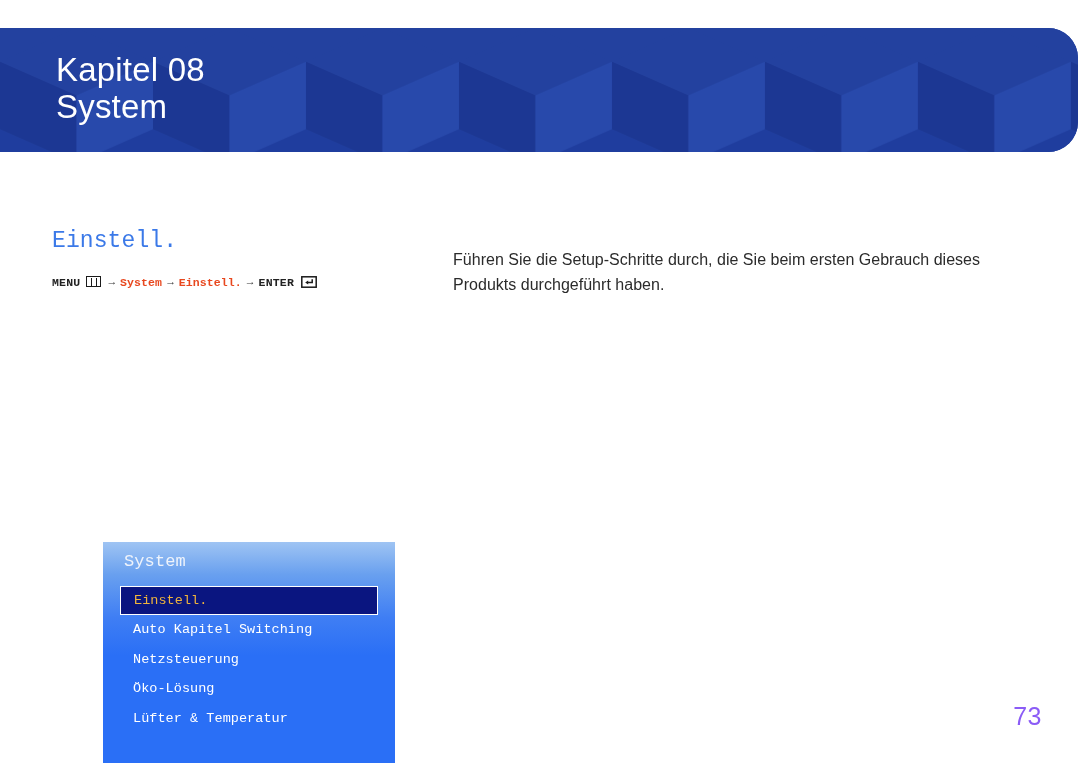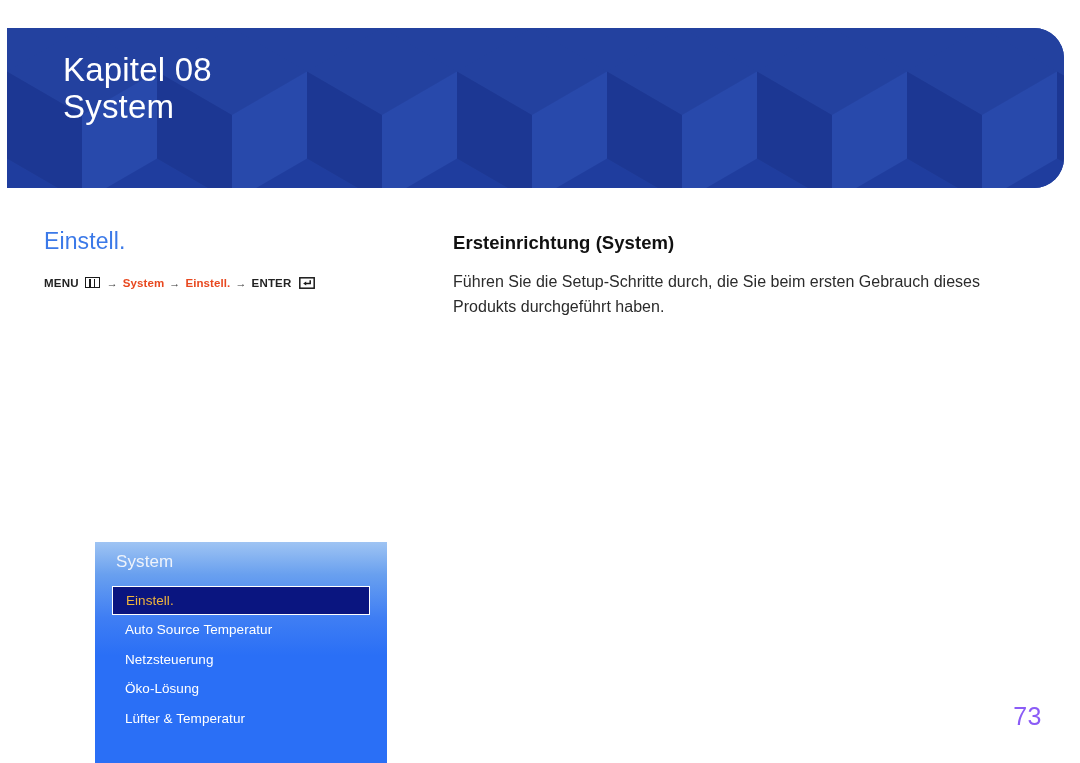--- a/index.html
+++ b/index.html
@@ -12,28 +12,29 @@
     height: 763px;
     position: relative;
     overflow: hidden;
     font-family: "Liberation Sans", sans-serif;
     -webkit-font-smoothing: antialiased;
   }
 
   
   .banner {
     position: absolute;
-    left: 7px;
+    left: 0;
     top: 28px;
     width: 1057px;
-    height: 160px;
+    height: 124px;
     background: #1f3e9e;
     border-top-right-radius: 30px;
     border-bottom-right-radius: 30px;
     overflow: hidden;
+    padding-left: 21px;
   }
   .banner-pattern {
     position: absolute;
     inset: 0;
     width: 100%;
     height: 100%;
   }
   .banner-text {
     position: absolute;
     left: 56px;
@@ -49,23 +50,24 @@
   }
   .banner-line2 {
     font-size: 33px;
     font-weight: 400;
     letter-spacing: 0.2px;
   }
 
   
   .left-col {
     position: absolute;
-    left: 44px;
+    left: 52px;
     top: 228px;
     width: 300px;
+    font-family: Liberation Mono, monospace;
   }
   .section-title {
     font-size: 23px;
     color: #3b79e8;
     font-weight: 400;
     letter-spacing: 0.1px;
     margin: 0 0 22px 0;
   }
   .breadcrumb {
     font-size: 11.5px;
@@ -240,38 +242,37 @@
     </svg>
   </div>
 
   <div class="osd">
     <div class="osd-title">System</div>
     <div class="osd-list">
       <div class="osd-item selected">
         <span>Einstell.</span>
       </div>
       <div class="osd-item">
-        <span>Auto Source Temperatur</span>
+        <span>Auto Kapitel Switching</span>
       </div>
       <div class="osd-item">
         <span>Netzsteuerung</span>
       </div>
       <div class="osd-item">
         <span>Öko-Lösung</span>
       </div>
       <div class="osd-item">
         <span>Lüfter &amp; Temperatur</span>
       </div>
       <div class="osd-item">
         
       </div>
     </div>
 
   </div>
 
 </div>
 
 <div class="right-col">
-  <h3 class="content-title">Ersteinrichtung (System)</h3>
   <p class="content-body">Führen Sie die Setup-Schritte durch, die Sie beim ersten Gebrauch dieses Produkts durchgeführt haben.</p>
 </div>
 
 <div class="page-number">73</div>
 
 </body></html>

